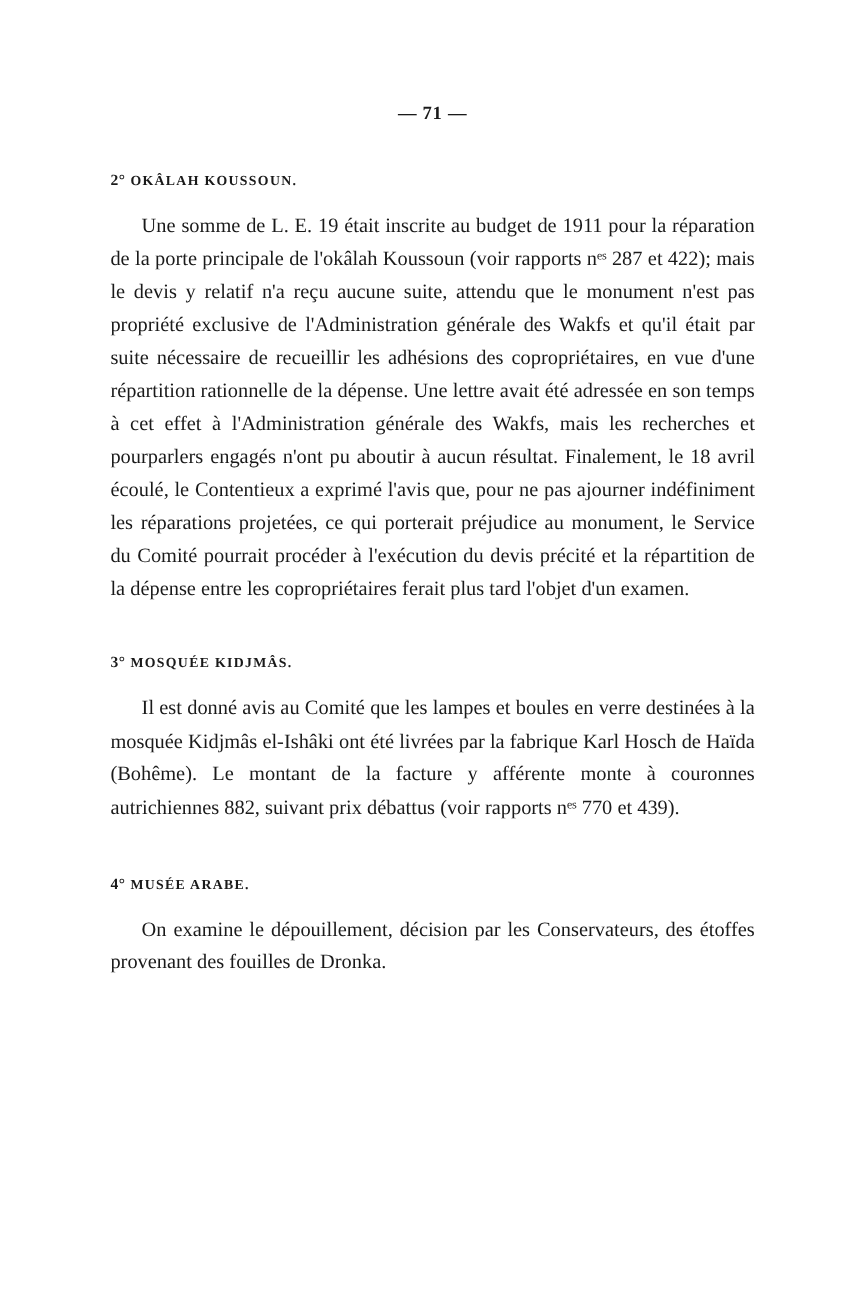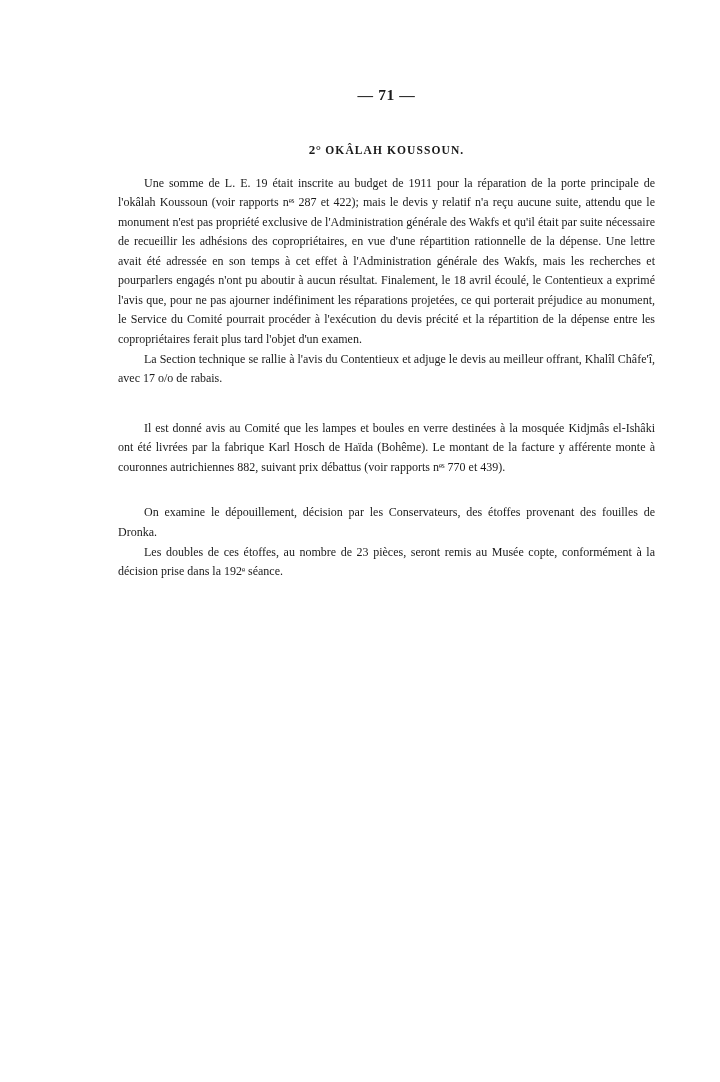--- a/index.html
+++ b/index.html
@@ -13,50 +13,48 @@
     font-family: "Liberation Serif", serif;
     color: #1a1a1a;
     -webkit-font-smoothing: antialiased;
   }
   .page {
     position: relative;
     width: 669px;
     height: 1082px;
     box-sizing: border-box;
     padding: 86px 40px 40px 92px;
-    margin-left: 26px;
   }
   .page-number {
     text-align: center;
     font-size: 15.5px;
     letter-spacing: 0.6px;
     margin: 0 0 38px 0;
     font-weight: 700;
   }
   .section-heading {
-    text-align: center;
     font-size: 11.5px;
     letter-spacing: 1.1px;
     font-weight: 700;
     margin: 0 0 16px 0;
     text-transform: uppercase;
   }
   .section-heading .num {
     font-size: 13px;
     letter-spacing: 0.5px;
   }
   .section-block {
     margin-bottom: 26px;
   }
   .section-block.first {
     margin-bottom: 30px;
   }
   p.para {
     margin: 0 0 0 0;
-    font-size: 12px;
+    font-size: 17px;
     line-height: 1.62;
     text-align: justify;
     text-indent: 26px;
     hyphens: none;
   }
   p.para + p.para {
     margin-top: 1px;
   }
   .heading-gap-1 { margin-top: 40px; }
   .heading-gap-2 { margin-top: 42px; }
@@ -67,25 +65,31 @@
 <div class="page">
 
   <div class="page-number">— 71 —</div>
 
   <div class="section-block first">
     <div class="section-heading">
       <span class="num">2°</span>
       <span>OKÂLAH KOUSSOUN.</span>
     </div>
     <p class="para">Une somme de L. E. 19 était inscrite au budget de 1911 pour la réparation de la porte principale de l'okâlah Koussoun (voir rapports nᵉˢ 287 et 422); mais le devis y relatif n'a reçu aucune suite, attendu que le monument n'est pas propriété exclusive de l'Administration générale des Wakfs et qu'il était par suite nécessaire de recueillir les adhésions des copropriétaires, en vue d'une répartition rationnelle de la dépense. Une lettre avait été adressée en son temps à cet effet à l'Administration générale des Wakfs, mais les recherches et pourparlers engagés n'ont pu aboutir à aucun résultat. Finalement, le 18 avril écoulé, le Contentieux a exprimé l'avis que, pour ne pas ajourner indéfiniment les réparations projetées, ce qui porterait préjudice au monument, le Service du Comité pourrait procéder à l'exécution du devis précité et la répartition de la dépense entre les copropriétaires ferait plus tard l'objet d'un examen.</p>
-    <p class="para">La Section technique se rallie à l'avis du Contentieux et adjuge le devis au meilleur offrant, Khalîl Châfe'î, avec 17 o/o de rabais.</p>
   </div>
 
   <div class="section-block">
+    <div class="section-heading heading-gap-1">
+      <span class="num">3°</span>
+      <span>MOSQUÉE KIDJMÂS.</span>
+    </div>
     <p class="para">Il est donné avis au Comité que les lampes et boules en verre destinées à la mosquée Kidjmâs el-Ishâki ont été livrées par la fabrique Karl Hosch de Haïda (Bohême). Le montant de la facture y afférente monte à couronnes autrichiennes 882, suivant prix débattus (voir rapports nᵉˢ 770 et 439).</p>
   </div>
 
   <div class="section-block">
+    <div class="section-heading heading-gap-2">
+      <span class="num">4°</span>
+      <span>MUSÉE ARABE.</span>
+    </div>
     <p class="para">On examine le dépouillement, décision par les Conservateurs, des étoffes provenant des fouilles de Dronka.</p>
-    <p class="para">Les doubles de ces étoffes, au nombre de 23 pièces, seront remis au Musée copte, conformément à la décision prise dans la 192ᵉ séance.</p>
   </div>
 
 </div>
 
 </body></html>

